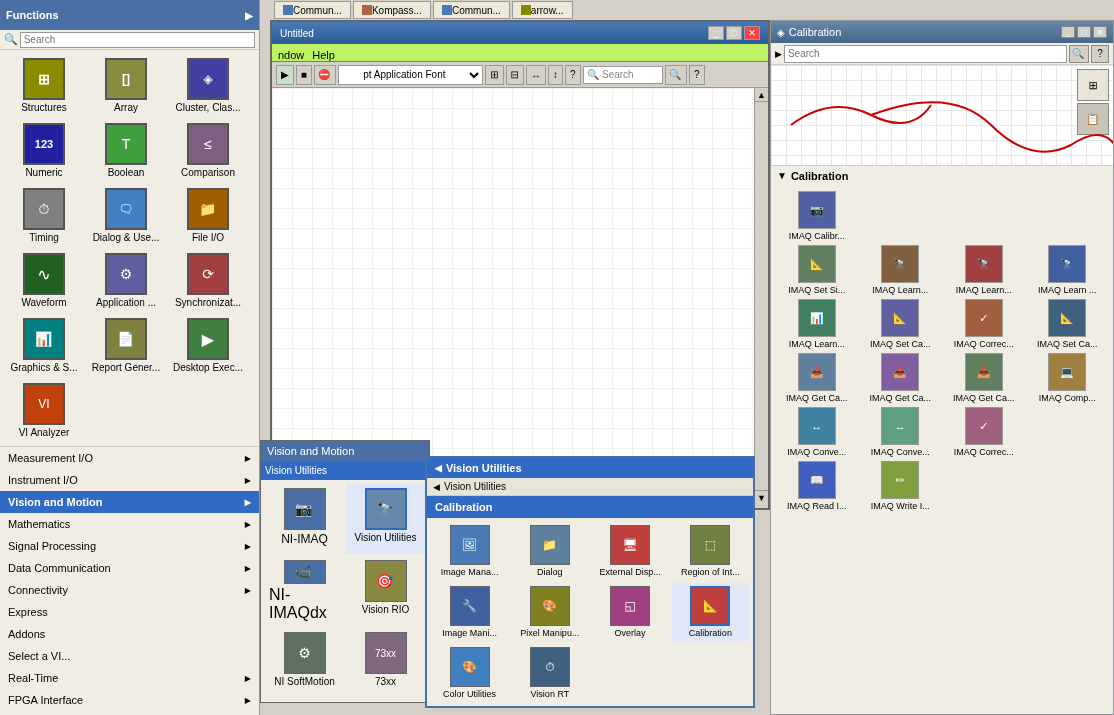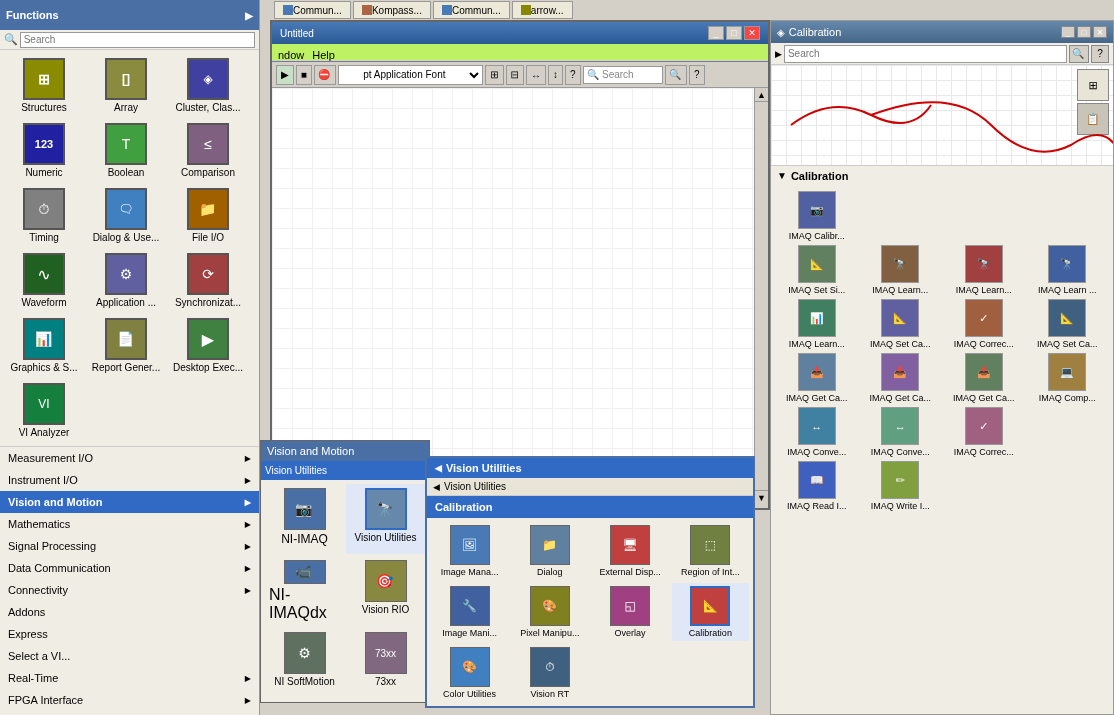--- a/index.html
+++ b/index.html
@@ -298,21 +298,21 @@
       <span class="icon-label">Report Gener...</span>
     </div>
 
     <div class="icon-item">
       <div class="icon-box" style="background:#408040;border:2px solid #555;">
         <span style="color:white;font-size:16px;">▶</span>
       </div>
       <span class="icon-label">Desktop Exec...</span>
     </div>
     <div class="icon-item">
-      <div class="icon-box" style="background:#15803d;border:2px solid #555;">
+      <div class="icon-box" style="background:#c2410c;border:2px solid #555;">
         <span style="color:white;font-size:12px;">VI</span>
       </div>
       <span class="icon-label">VI Analyzer</span>
     </div>
   </div>
 
   <div class="menu-items">
     <div class="menu-item">
       <span>Measurement I/O</span>
       <span class="menu-arrow">▶</span>
@@ -335,24 +335,24 @@
     </div>
     <div class="menu-item">
       <span>Data Communication</span>
       <span class="menu-arrow">▶</span>
     </div>
     <div class="menu-item">
       <span>Connectivity</span>
       <span class="menu-arrow">▶</span>
     </div>
     <div class="menu-item">
+      <span>Express</span>
+    </div>
+    <div class="menu-item">
       <span>Addons</span>
-    </div>
-    <div class="menu-item">
-      <span>Express</span>
     </div>
     <div class="menu-item">
       <span>Select a VI...</span>
     </div>
     <div class="menu-item">
       <span>Real-Time</span>
       <span class="menu-arrow">▶</span>
     </div>
     <div class="menu-item">
       <span>FPGA Interface</span>

